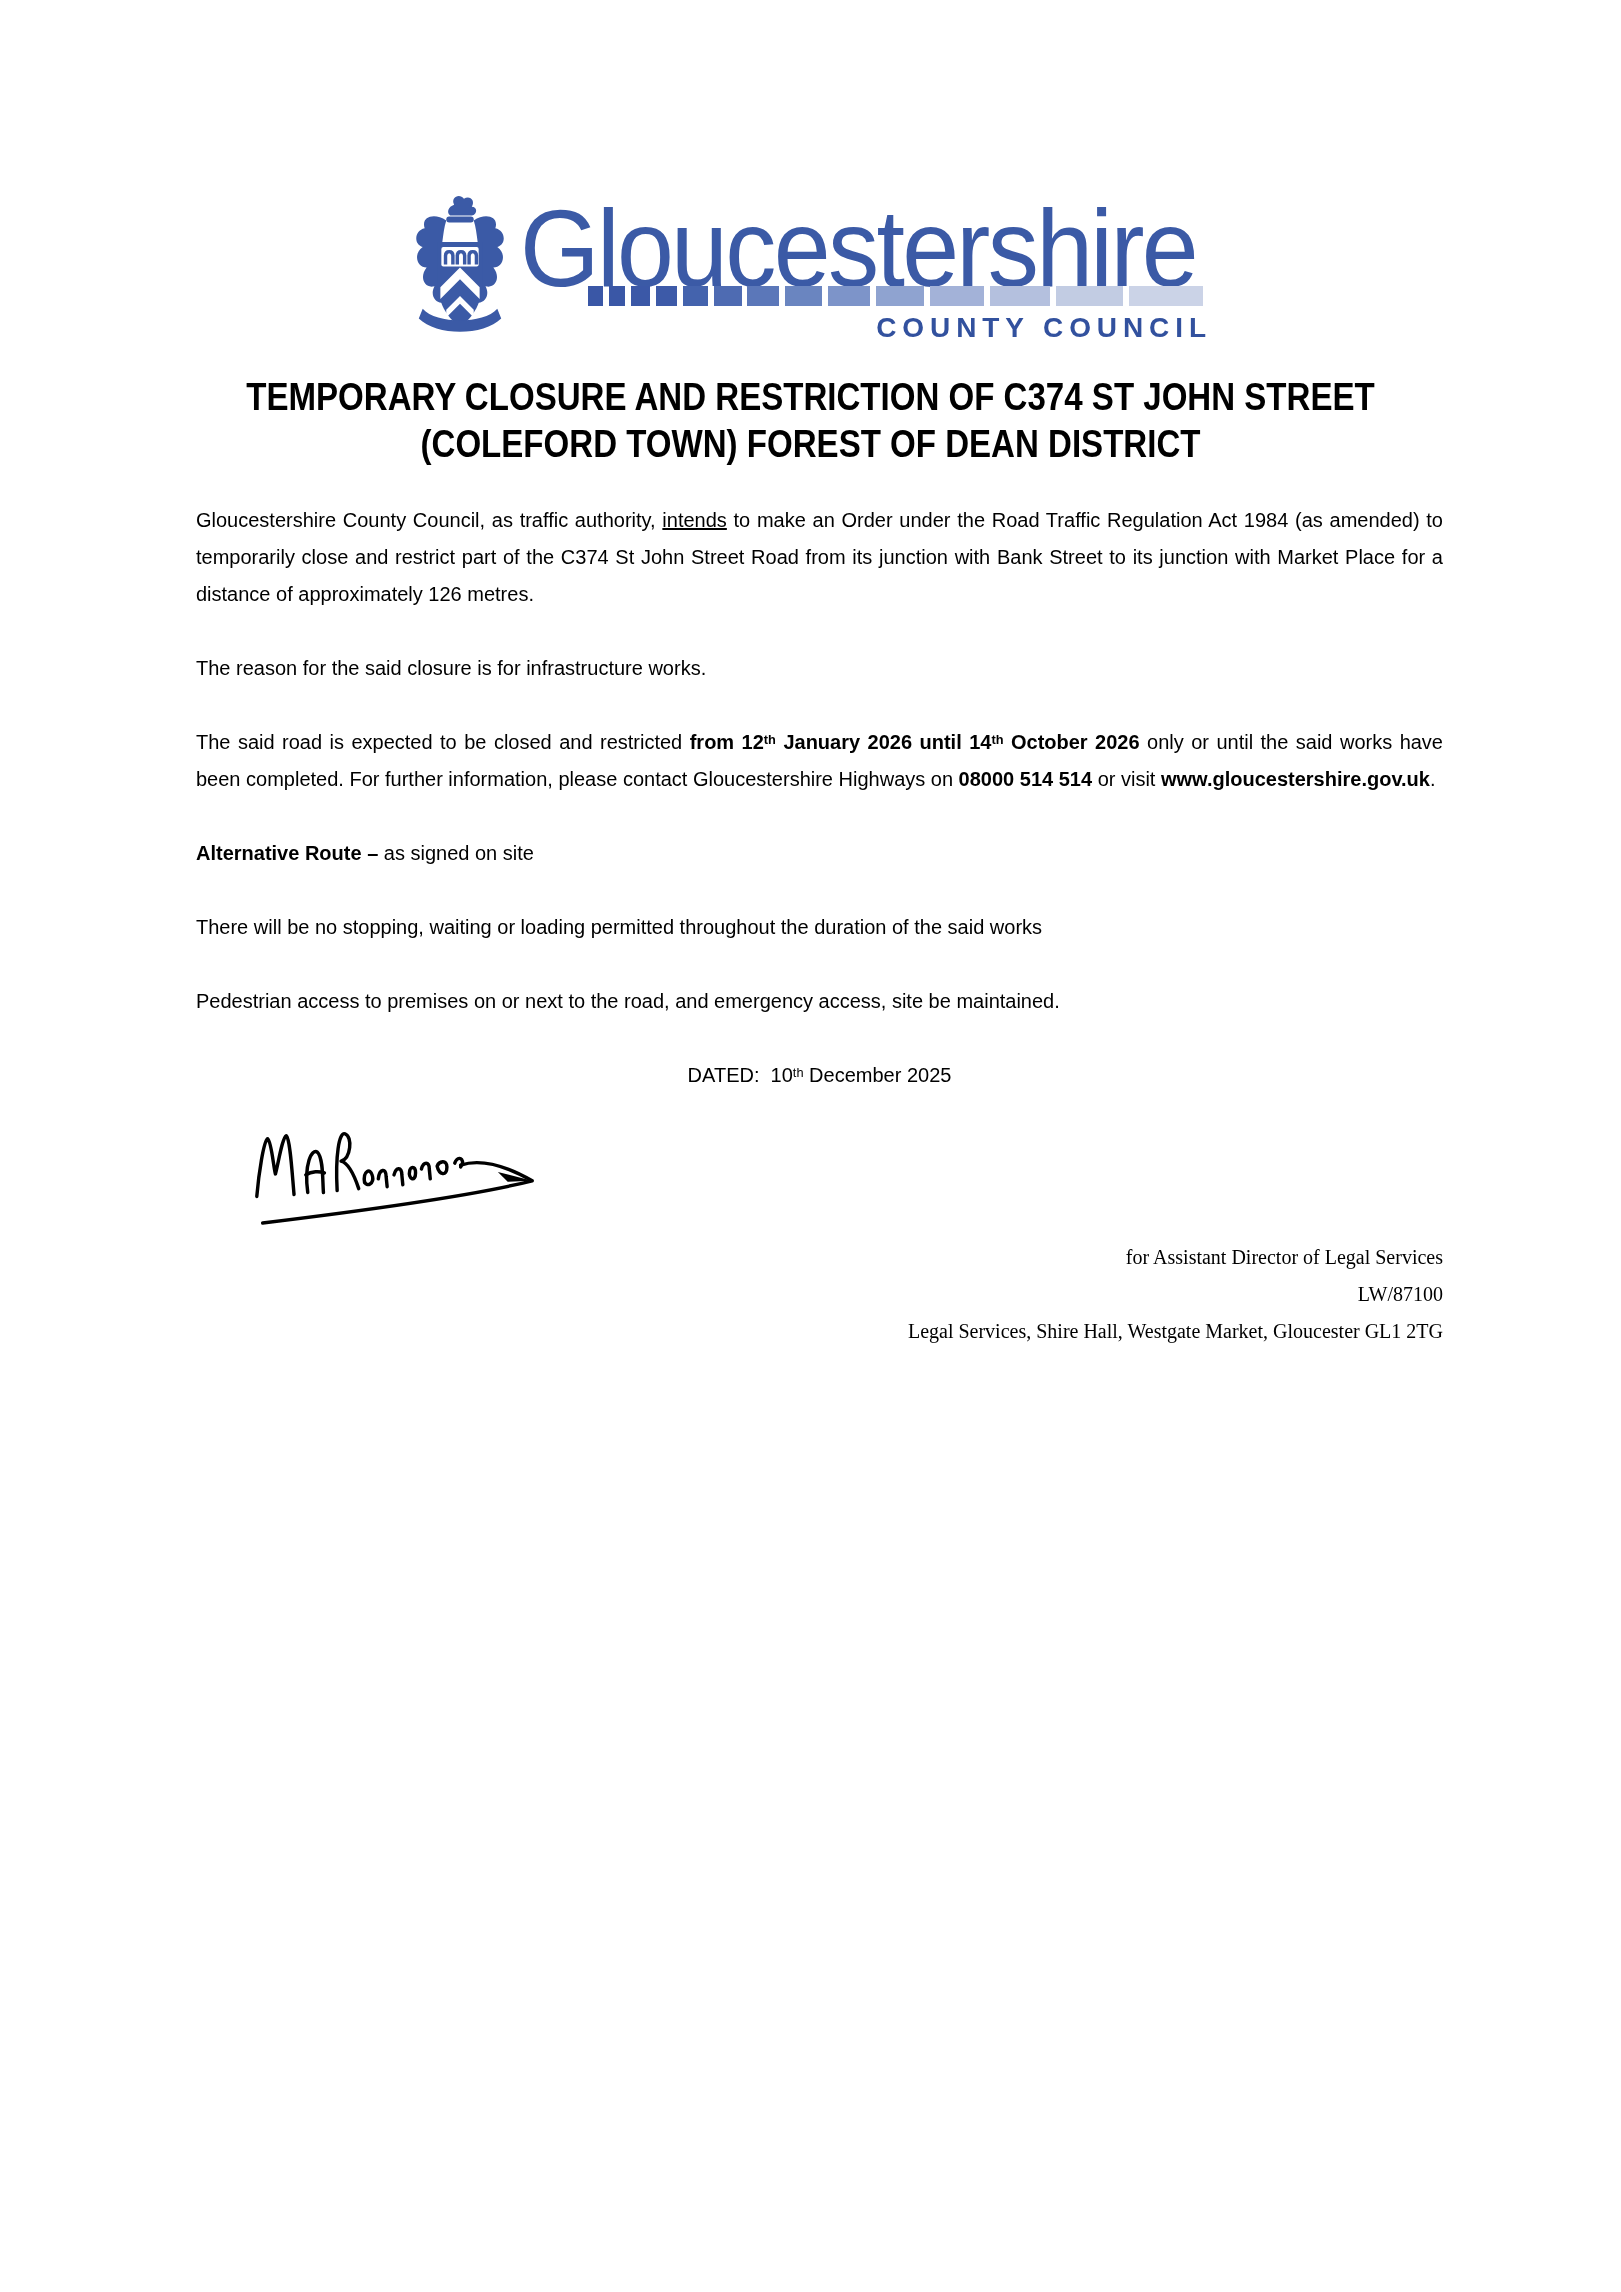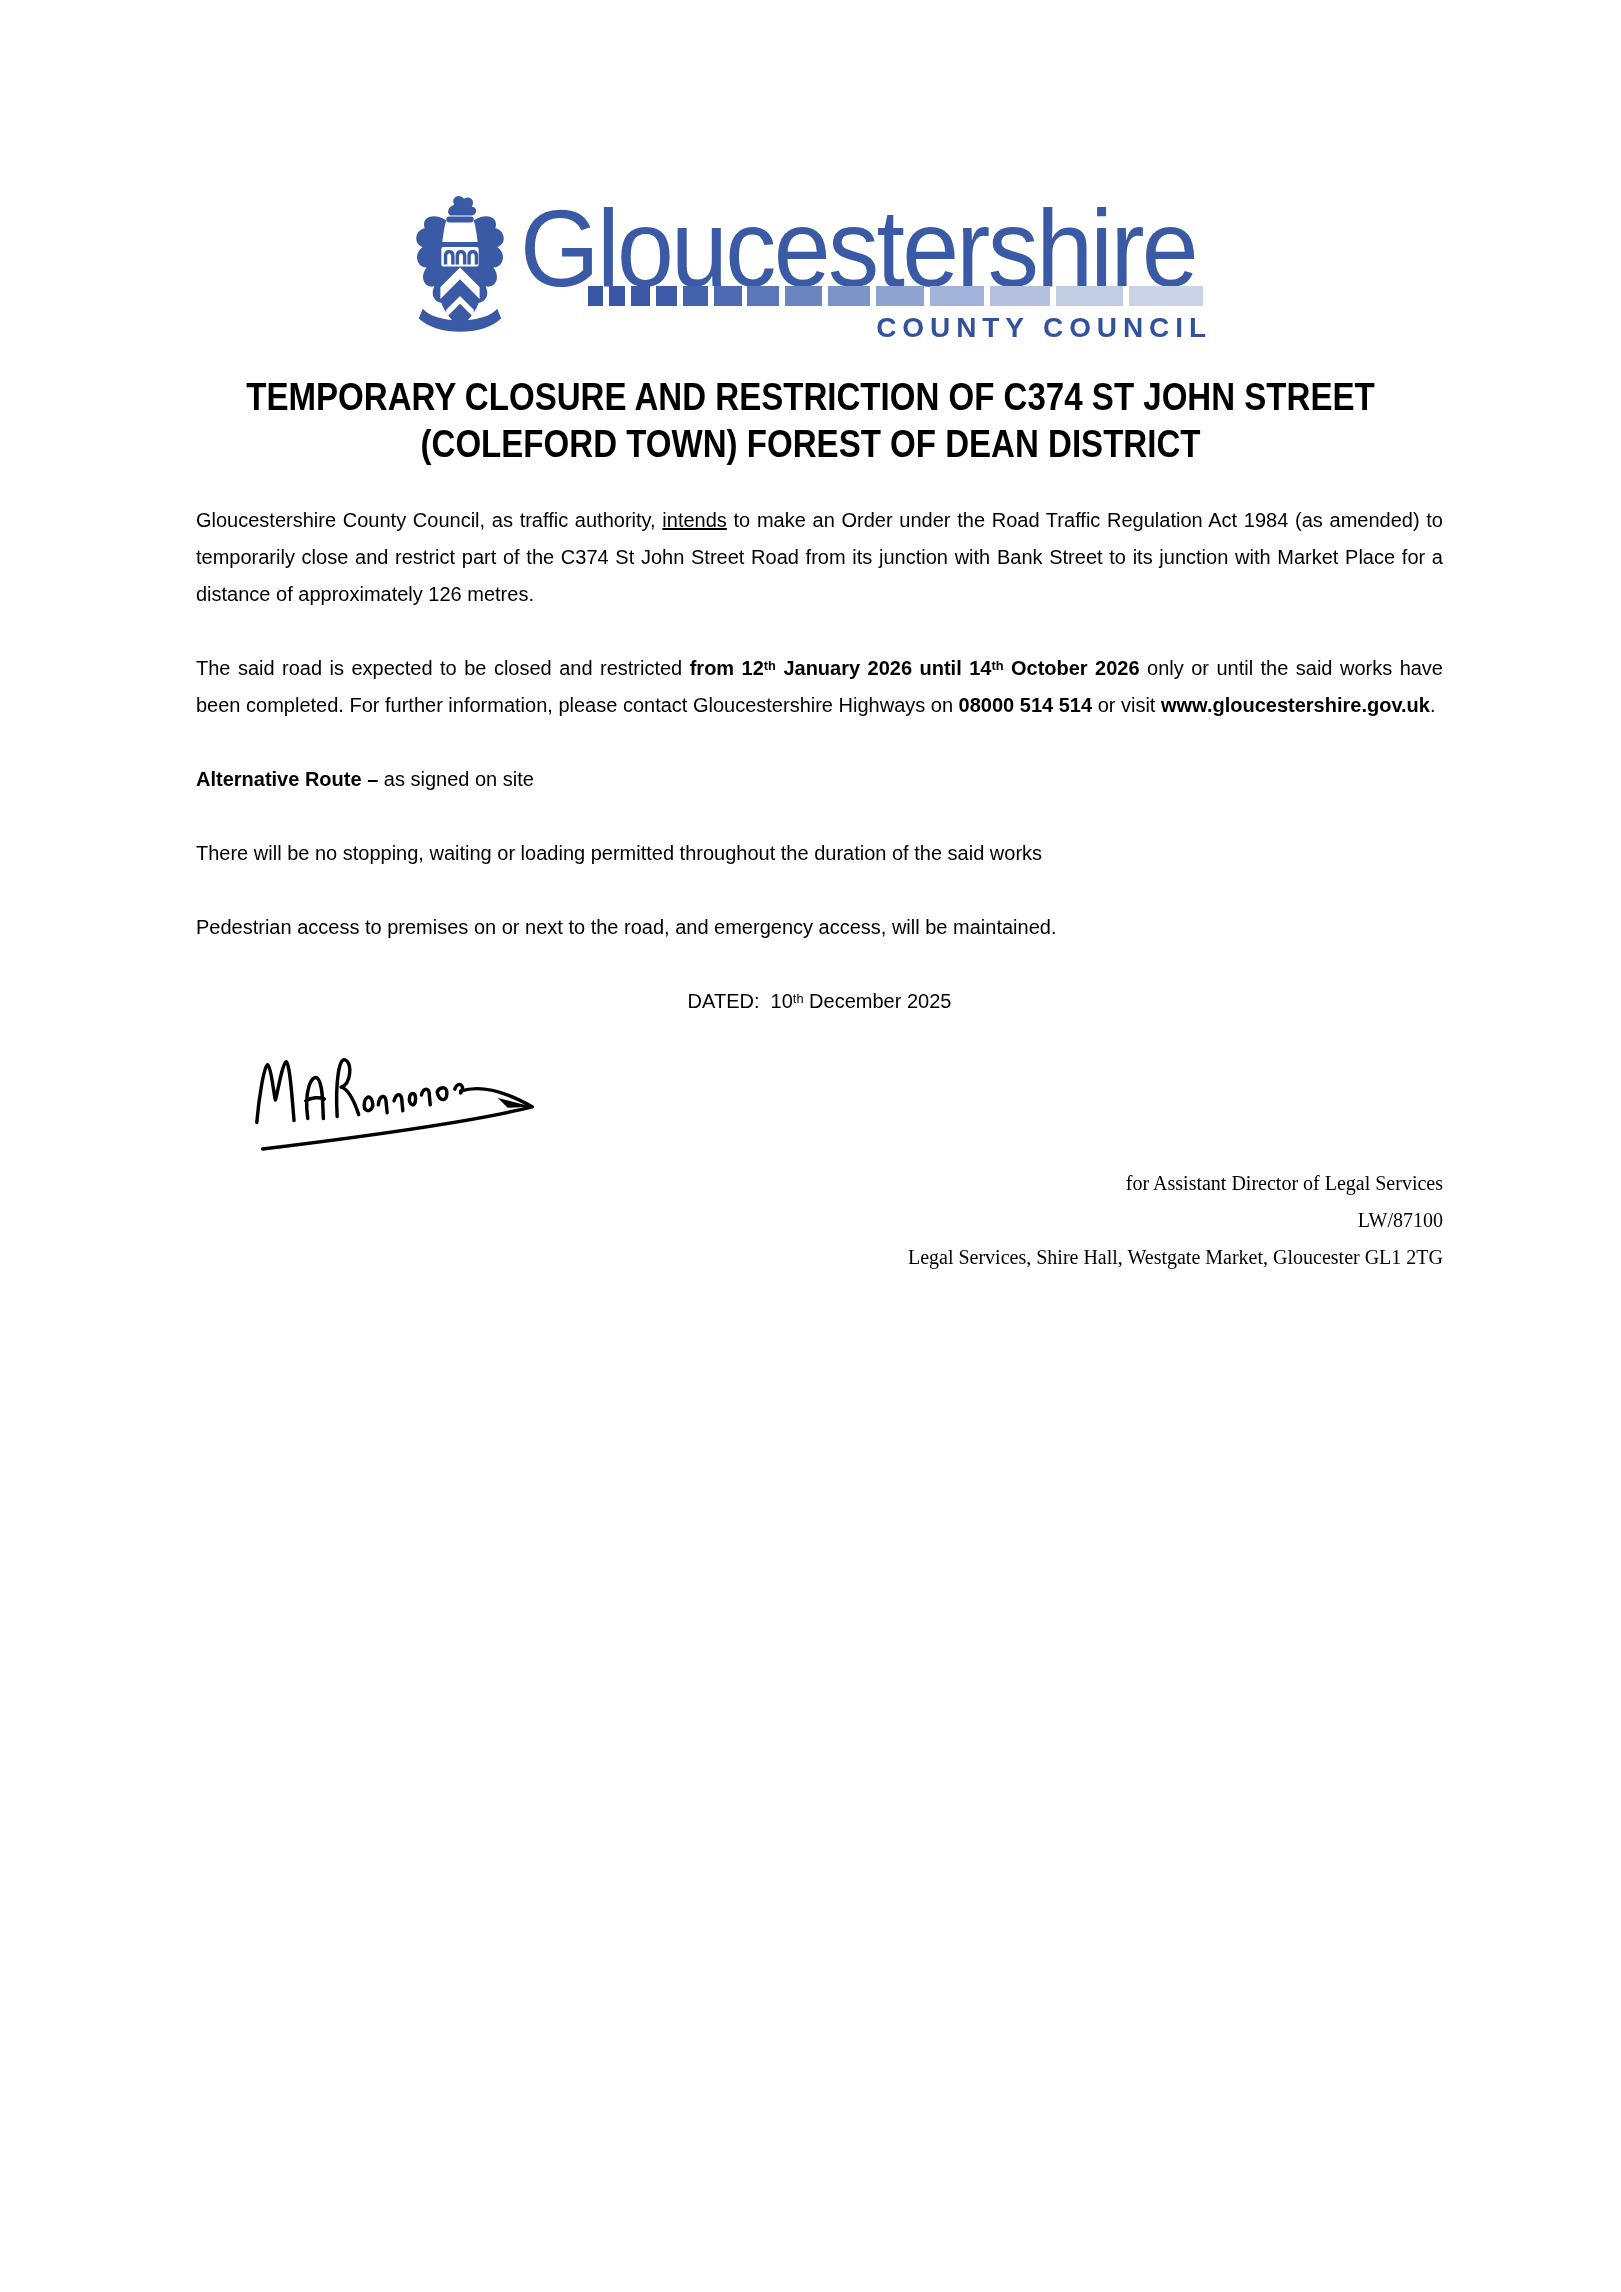--- a/index.html
+++ b/index.html
@@ -103,24 +103,25 @@
     <div class="tagline">COUNTY COUNCIL</div>
   </div>
 
   <div class="title">
     <div>TEMPORARY CLOSURE AND RESTRICTION OF C374 ST JOHN STREET</div>
     <div>(COLEFORD TOWN) FOREST OF DEAN DISTRICT</div>
   </div>
 
   <div class="content">
     <p>Gloucestershire County Council, as traffic authority, <u>intends</u> to make an Order under the Road Traffic Regulation Act 1984 (as amended) to temporarily close and restrict part of the C374 St John Street Road from its junction with Bank Street to its junction with Market Place for a distance of approximately 126 metres.</p>
+    <p>The reason for the said closure is for infrastructure works.</p>
     <p>The said road is expected to be closed and restricted <b>from 12</b><b><sup>th</sup></b><b> January 2026 until 14</b><b><sup>th</sup></b><b> October 2026</b> only or until the said works have been completed. For further information, please contact Gloucestershire Highways on <b>08000 514 514</b> or visit <b>www.gloucestershire.gov.uk</b>.</p>
     <p><b>Alternative Route –</b> as signed on site</p>
     <p>There will be no stopping, waiting or loading permitted throughout the duration of the said works</p>
-    <p>Pedestrian access to premises on or next to the road, and emergency access, will be maintained.</p>
+    <p>Pedestrian access to premises on or next to the road, and emergency access, site be maintained.</p>
     <p class="dated no-just">DATED:&nbsp; 10<sup>th</sup> December 2025</p>
 
     <svg class="signature" viewBox="0 0 300 120" aria-hidden="true">
       <path class="sig-stroke" d="M10,86 C12,62 17,30 21,27 C25,30 27,56 29,63 C32,52 36,26 40,24 C44,27 46,62 48,84"></path>
       <path class="sig-stroke" d="M62,82 C58,54 66,36 72,41 C78,47 77,70 78,82"></path>
       <path class="sig-stroke" d="M60,64 C66,60 74,60 79,62"></path>
       <path class="sig-stroke" d="M92,80 C90,44 94,20 100,22 C108,25 106,47 96,50 C104,52 110,66 114,78"></path>
       <path class="sig-stroke" d="M120,72 C118,60 126,56 128,65 C130,73 122,77 120,71 M134,68 C135,58 142,56 142,66 L143,76 M150,64 C152,56 158,55 158,64 L159,74 M166,60 C164,68 172,72 172,62 C172,54 166,56 166,60 M178,58 C180,50 186,50 186,58 L187,68 M194,55 C196,64 204,66 204,56 C204,48 196,50 194,55 M212,52 C214,46 220,45 220,52 L218,56"></path>
       <path class="sig-stroke" d="M218,54 C242,46 270,58 291,70 C220,88 90,104 16,113"></path>
       <path d="M291,70 L256,61 L266,71 Z" fill="#000"></path>

